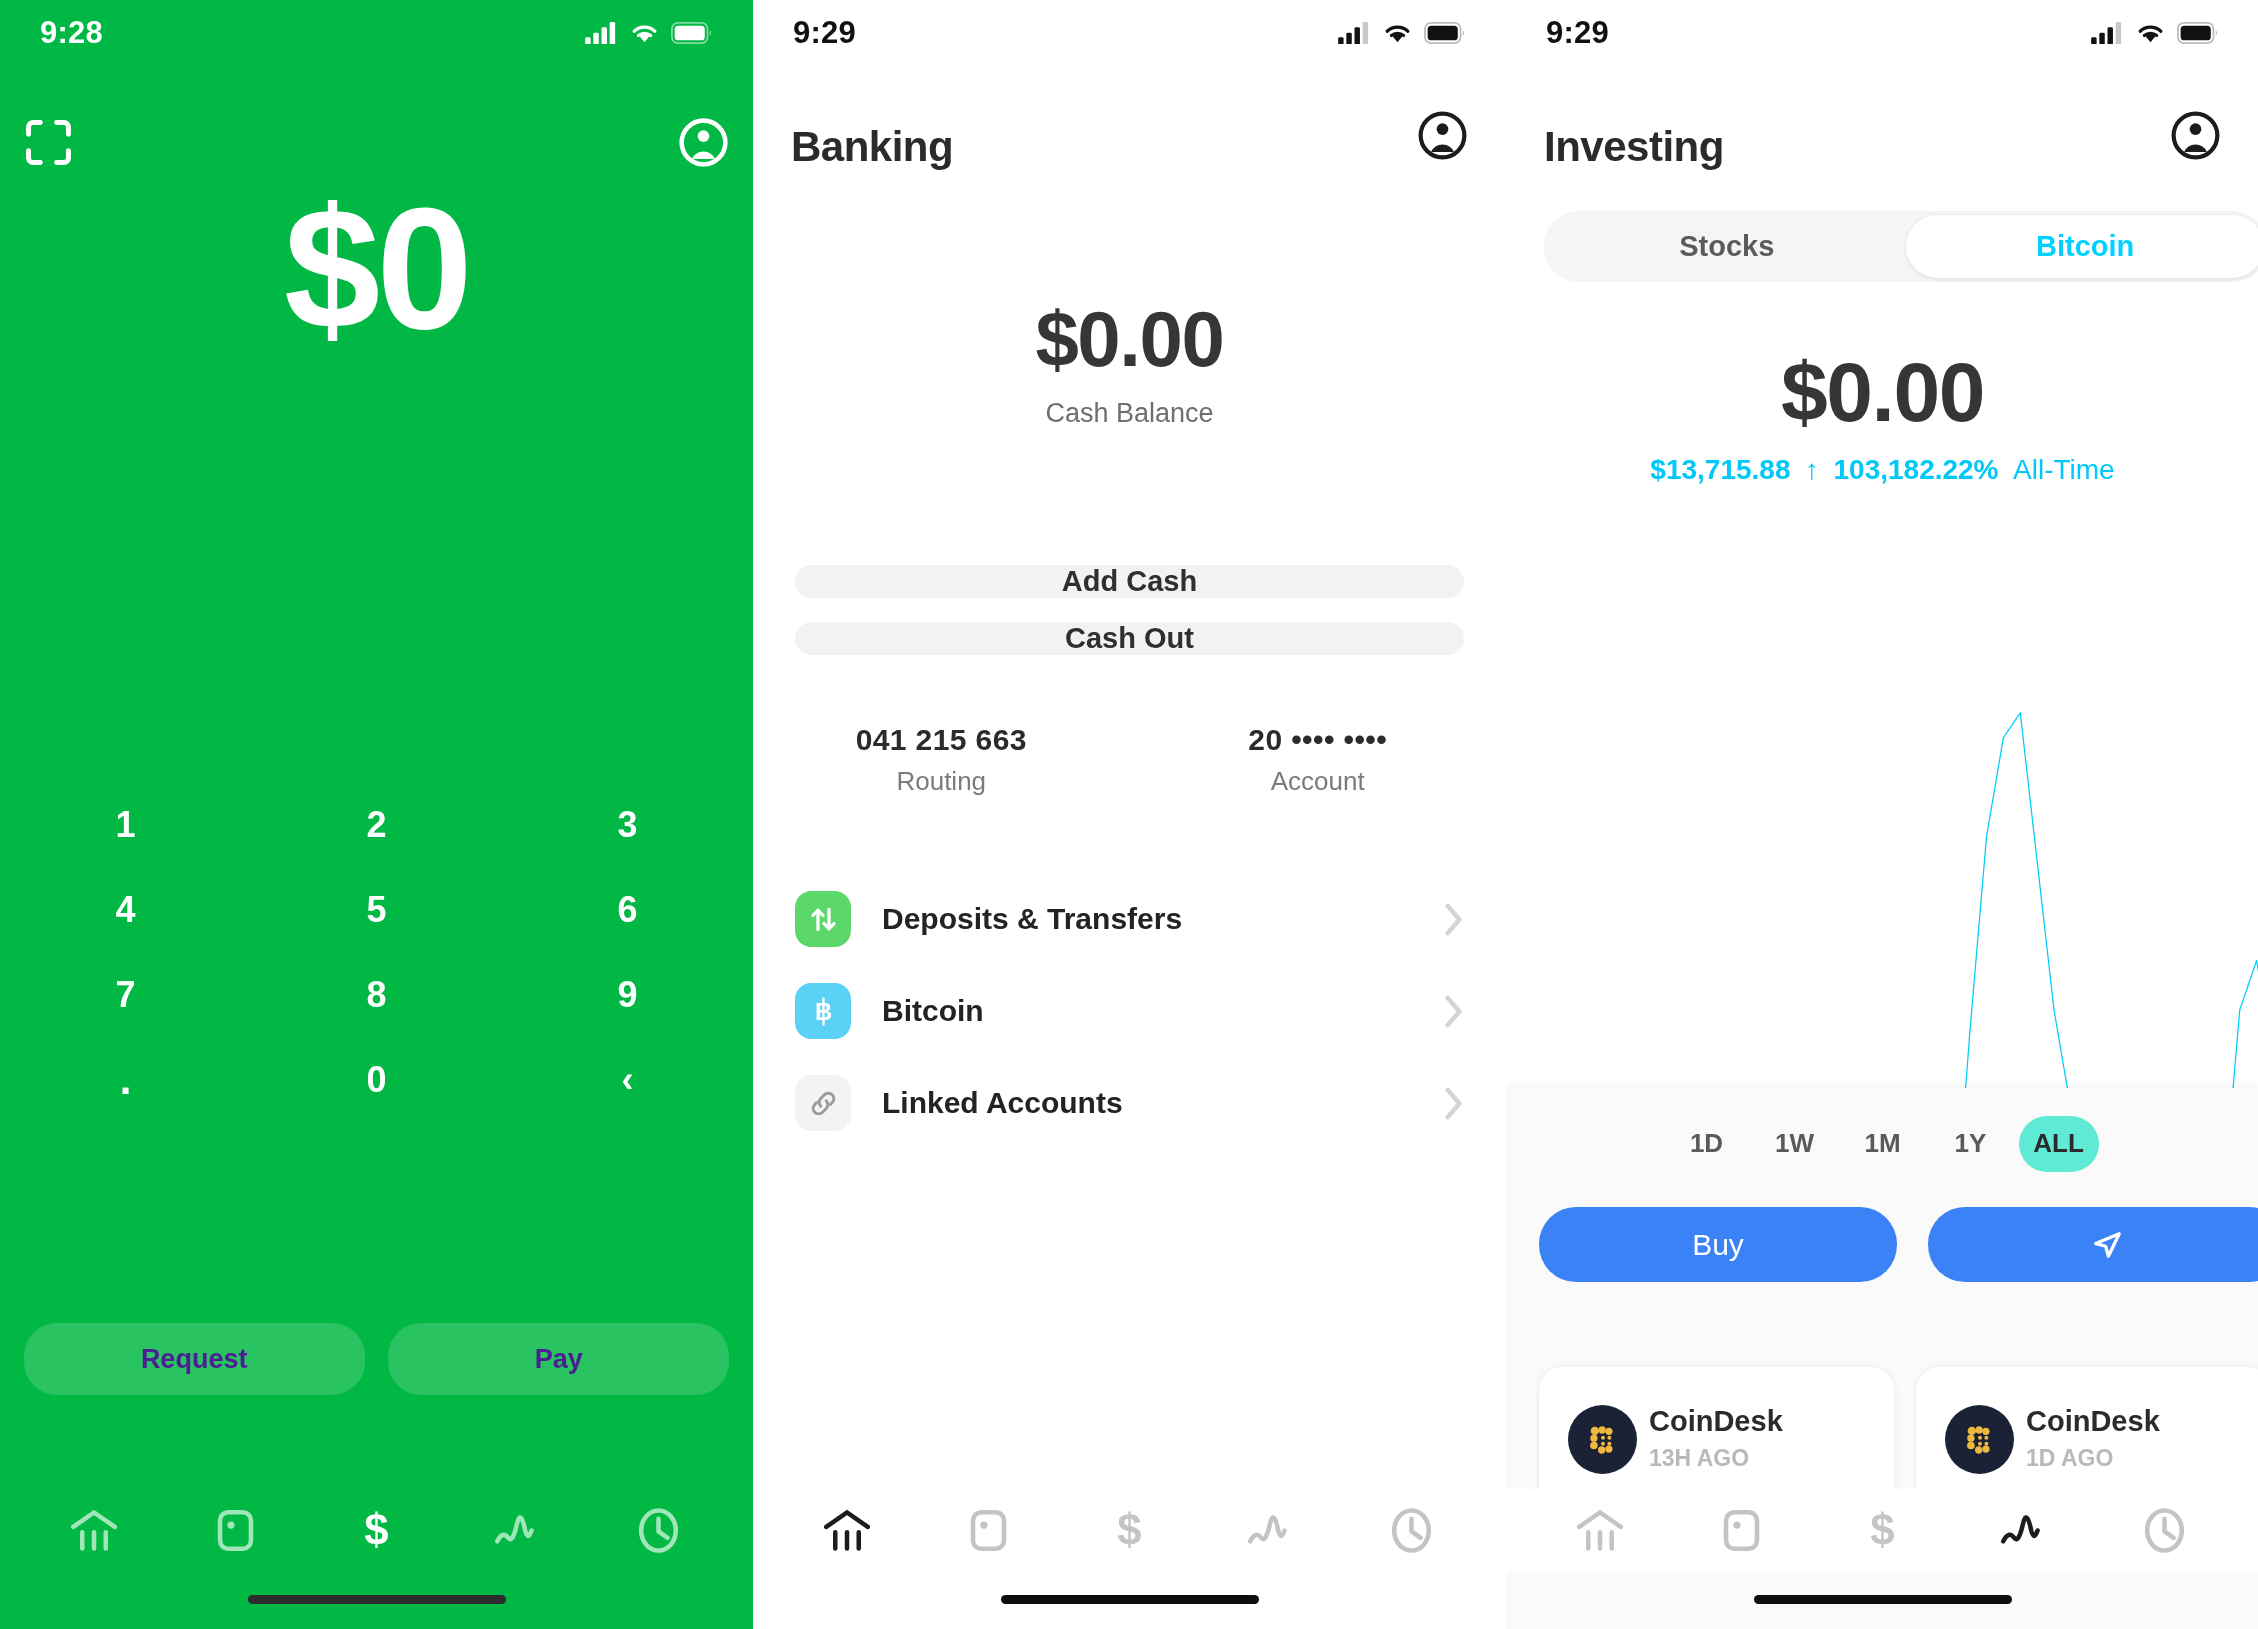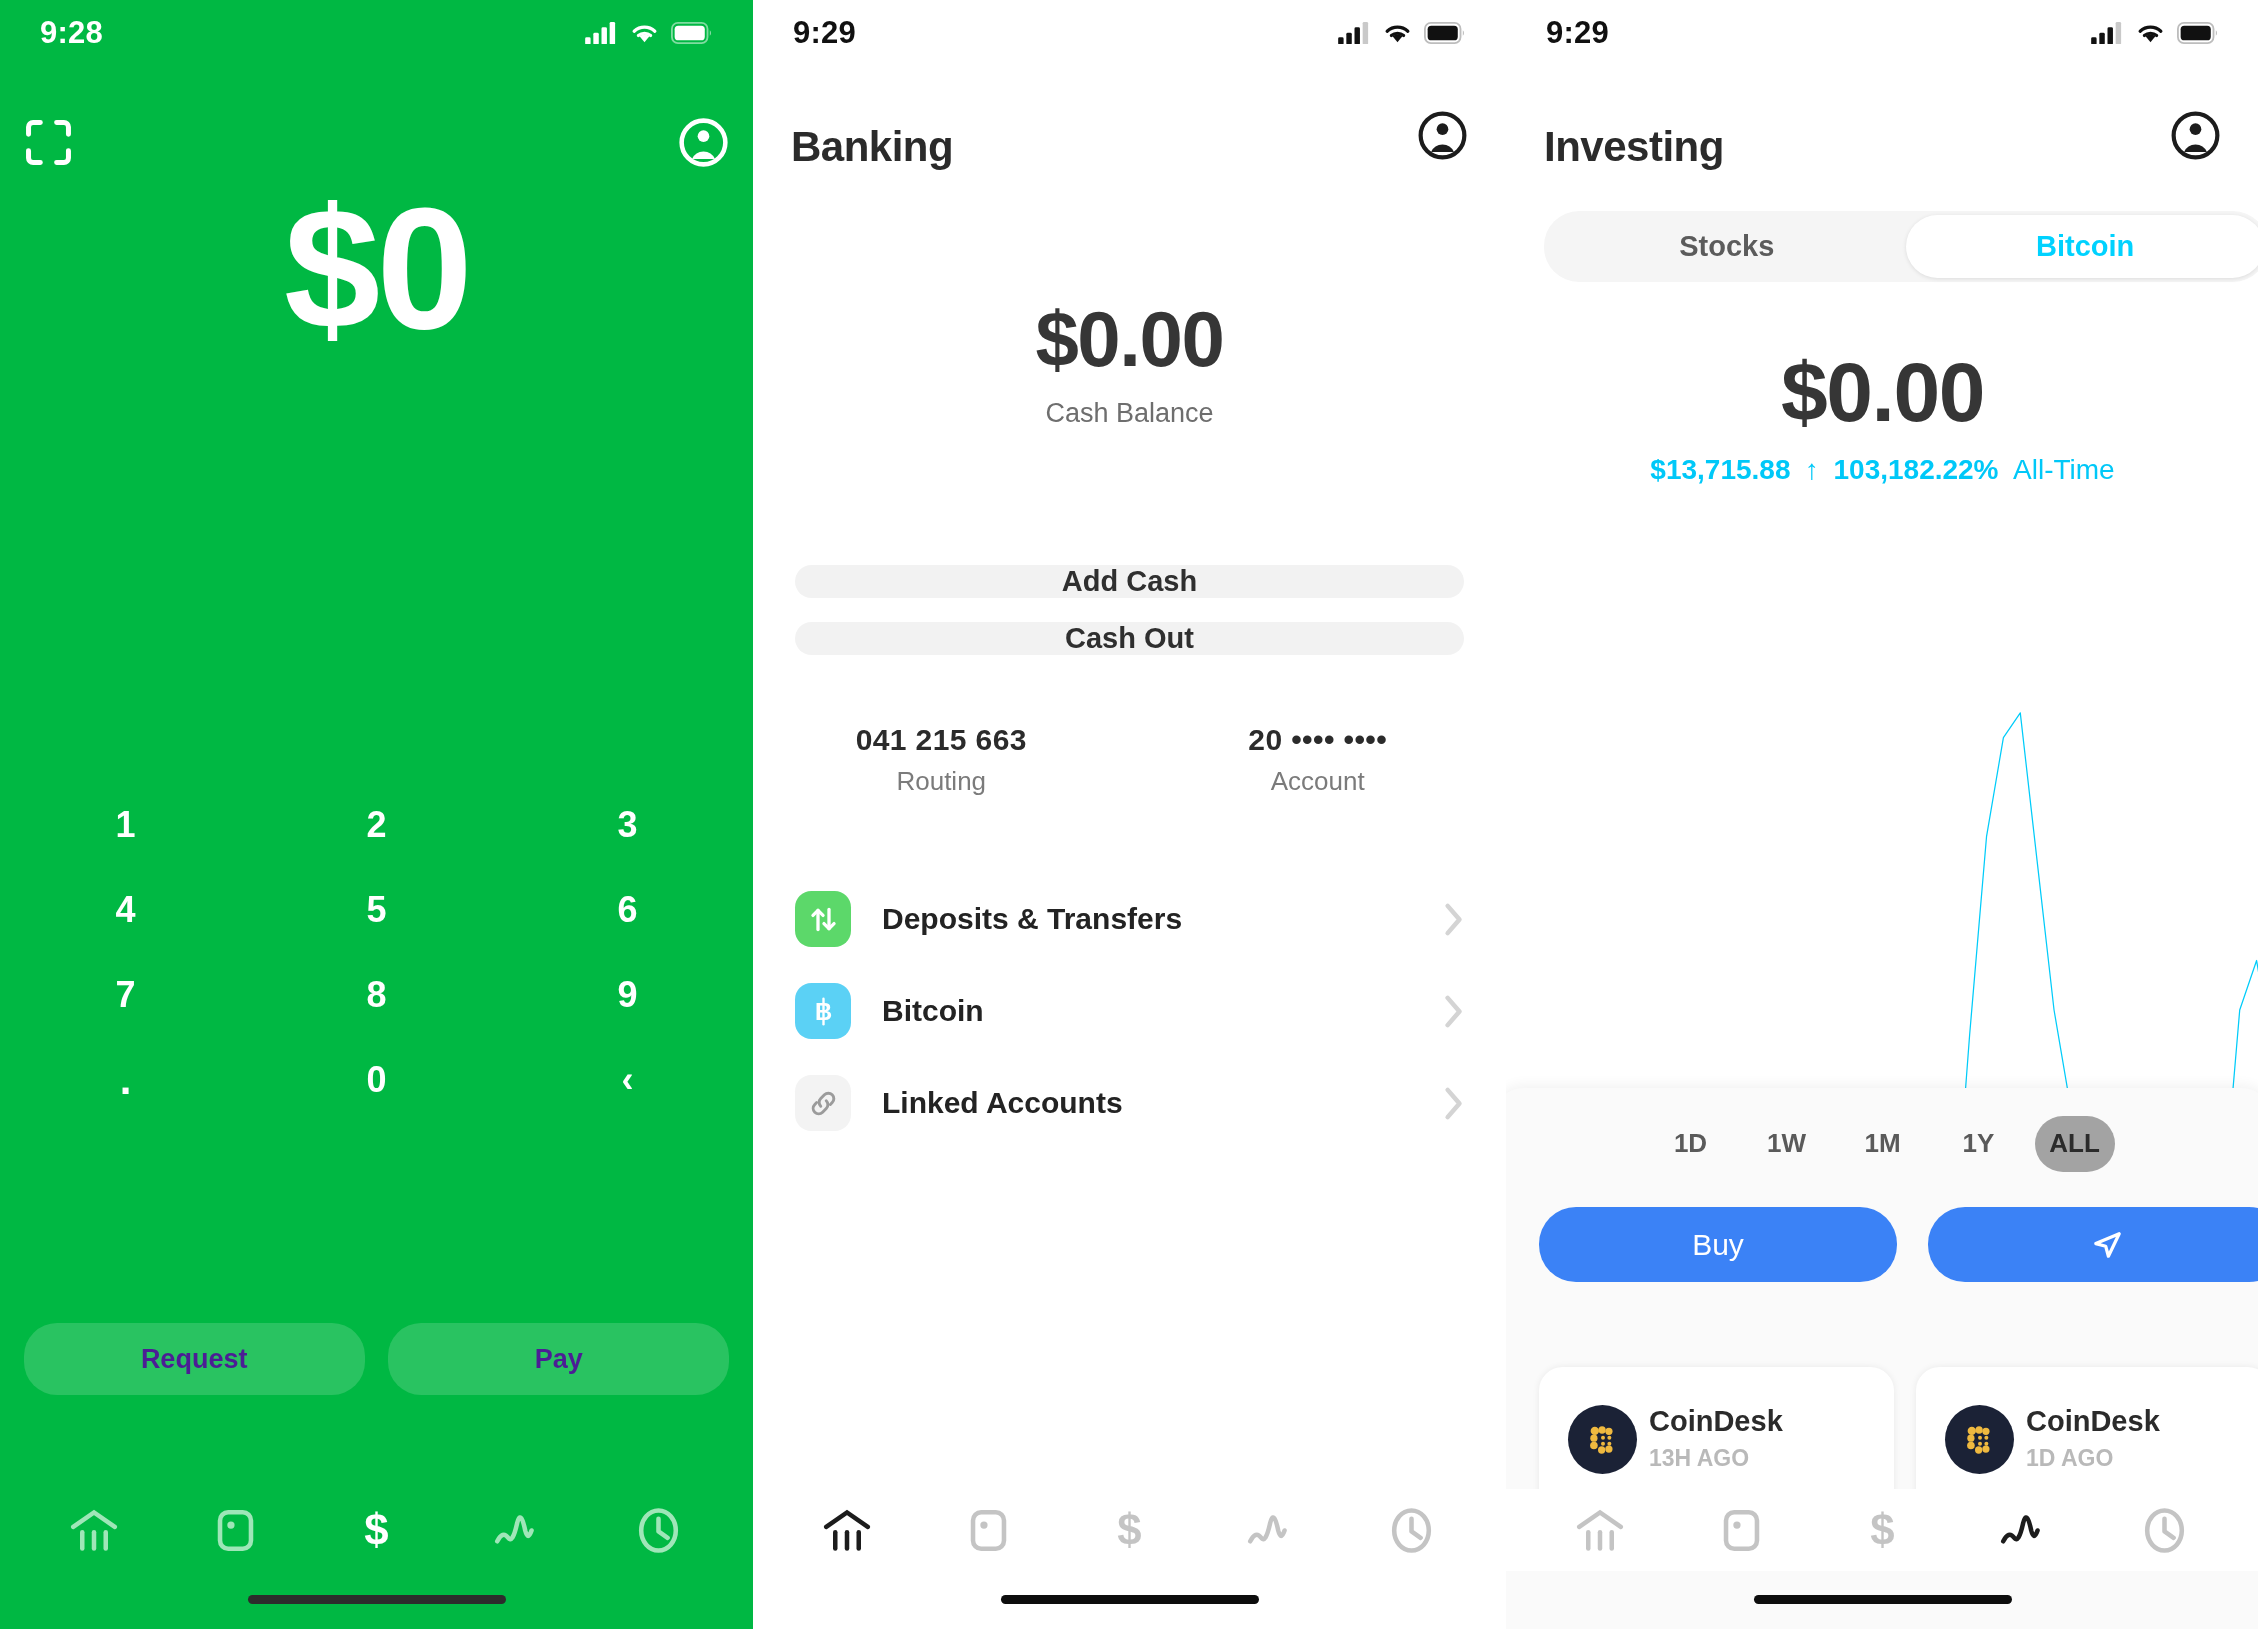--- a/index.html
+++ b/index.html
@@ -80,24 +80,24 @@
                display:flex; align-items:center; justify-content:center; gap:14.5px; }
   .inv-delta .lbl { font-weight:400; }
 
   .chartwrap { position:absolute; top:391px; left:-9px; right:-82px; bottom:0; }
   .chartwrap svg { display:block; width:100%; height:100%; }
 
   .sheet { position:absolute; left:-12.7px; right:-12.7px; top:1088px; bottom:0;
            background:#fafafa; border-radius:31px 31px 0 0;
            box-shadow:0 -2.7px 12.7px rgba(0,0,0,0.055); }
   .ranges { position:absolute; top:1111px; left:0; right:0; height:65px;
-            display:flex; align-items:center; justify-content:center; gap:16px; }
+            display:flex; align-items:center; justify-content:center; gap:8px; }
   .range { width:80px; height:56px; border-radius:28px; display:flex; align-items:center;
            justify-content:center; font-size:26px; font-weight:700; color:#5a5a5a; cursor:pointer; }
-  .range.active { background:#a3a3a3; color:#2b2b2b; }
+  .range.active { background:#5eead4; color:#2b2b2b; }
 
   .inv-actions { position:absolute; top:1207px; left:33px; right:-27px; display:flex; gap:31px; }
   .pill-blue { flex:1; height:75px; border-radius:37px; background:#3b82f6;
                display:flex; align-items:center; justify-content:center;
                color:#fff; font-size:30px; font-weight:400; cursor:pointer; }
 
   .news { position:absolute; top:1367px; left:33px; right:-164px; display:flex; gap:22px; }
   .news-card { width:355px; height:182px; background:#fff; border-radius:23.6px;
                box-shadow:0 0.9px 7.3px rgba(0,0,0,0.07); padding:38px 0 0 29px;
                display:flex; align-items:flex-start; gap:12px; flex:0 0 355px; cursor:pointer; }

